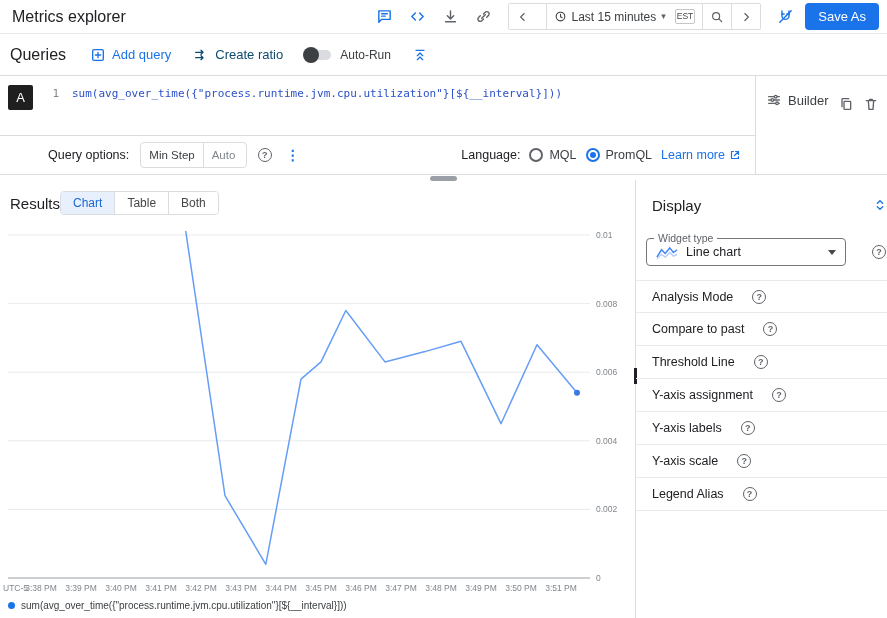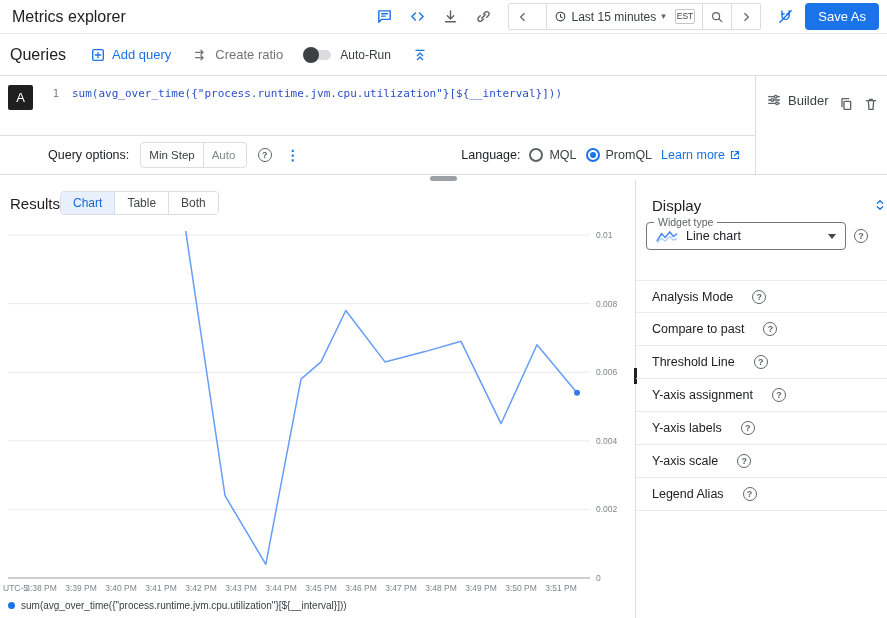--- a/index.html
+++ b/index.html
@@ -24,21 +24,21 @@
   .dd-arrow{font-size:9px;color:#5f6368;line-height:1;}
   .btn-primary{background:#1a73e8;color:#fff;border:none;border-radius:4px;font-size:13px;font-weight:500;
     padding:6px 13px;cursor:pointer;}
 
   
   .queries-bar{position:absolute;top:34px;left:0;right:0;height:41px;display:flex;align-items:center;
     padding:0 10px;box-sizing:border-box;}
   .queries-title{font-size:16px;margin-right:24px;}
   .text-btn{display:flex;align-items:center;gap:6px;background:none;border:none;font-size:13px;font-weight:500;
     color:#1a73e8;cursor:pointer;margin-right:22px;padding:0;}
-  .text-btn.disabled{color:#737373;cursor:default;}
+  .text-btn.disabled{color:#0c4a6e;cursor:default;}
   .run-query{margin-left:auto;margin-right:18px;padding:6px 15px;}
   .toggle{width:26px;height:10px;background:#dadce0;border-radius:5px;position:relative;flex:none;cursor:pointer;}
   .toggle::before{content:"";position:absolute;left:-2px;top:-3px;width:16px;height:16px;background:#3c4043;border-radius:50%;}
   .autorun-label{font-size:12px;color:#3c4043;margin:0 16px 0 9px;}
 
   
   .editor{position:absolute;top:75px;left:0;right:0;height:100px;border-top:1px solid #dadce0;
     border-bottom:1px solid #dadce0;display:flex;box-sizing:border-box;background:#fff;}
   .editor-left{flex:1;display:flex;flex-direction:column;min-width:0;}
   .code-row{height:60px;display:flex;}
@@ -81,21 +81,21 @@
   .legend{position:absolute;top:420px;left:8px;display:flex;align-items:center;gap:6px;cursor:pointer;}
   .legend-dot{width:7px;height:7px;background:#1a73e8;border-radius:50%;flex:none;}
   .legend-text{font-size:10px;color:#3c4043;}
 
   
   .display-panel{position:absolute;top:180px;left:635px;width:296px;height:438px;border-left:1px solid #dadce0;box-sizing:border-box;background:#fff;}
   .panel-resize{position:absolute;left:-2px;top:188px;width:3px;height:16px;background:#202124;cursor:col-resize;}
   .panel-header{display:flex;align-items:center;padding:13px 10px 0 16px;}
   .panel-icons{margin-left:auto;display:flex;gap:8px;align-items:center;}
   .panel-icons .icon-btn{width:22px;}
-  .widget-row{position:absolute;top:42px;left:10px;display:flex;align-items:center;gap:8px;}
+  .widget-row{position:absolute;top:58px;left:10px;display:flex;align-items:center;gap:26px;}
   .widget-select{position:relative;width:200px;height:28px;border:1px solid #747775;border-radius:4px;
     display:flex;align-items:center;padding:0 9px;gap:8px;box-sizing:border-box;cursor:pointer;background:#fff;}
   .float-label{position:absolute;top:-7px;left:7px;background:#fff;padding:0 4px;font-size:10.5px;color:#5f6368;}
   .widget-value{font-size:12.5px;color:#202124;}
   .select-arrow{margin-left:auto;width:0;height:0;border-left:4.5px solid transparent;border-right:4.5px solid transparent;border-top:5px solid #444746;}
   .sections{position:absolute;top:100px;left:0;right:0;}
   .section-row{height:33px;display:flex;align-items:center;padding:0 16px;border-bottom:1px solid #e8eaed;gap:19px;cursor:pointer;box-sizing:border-box;}
   .section-row:first-child{border-top:1px solid #e8eaed;}
   .section-label{font-size:12.5px;color:#202124;}
   .chev-down{margin-left:auto;width:7px;height:7px;border-right:1.6px solid #444746;border-bottom:1.6px solid #444746;

